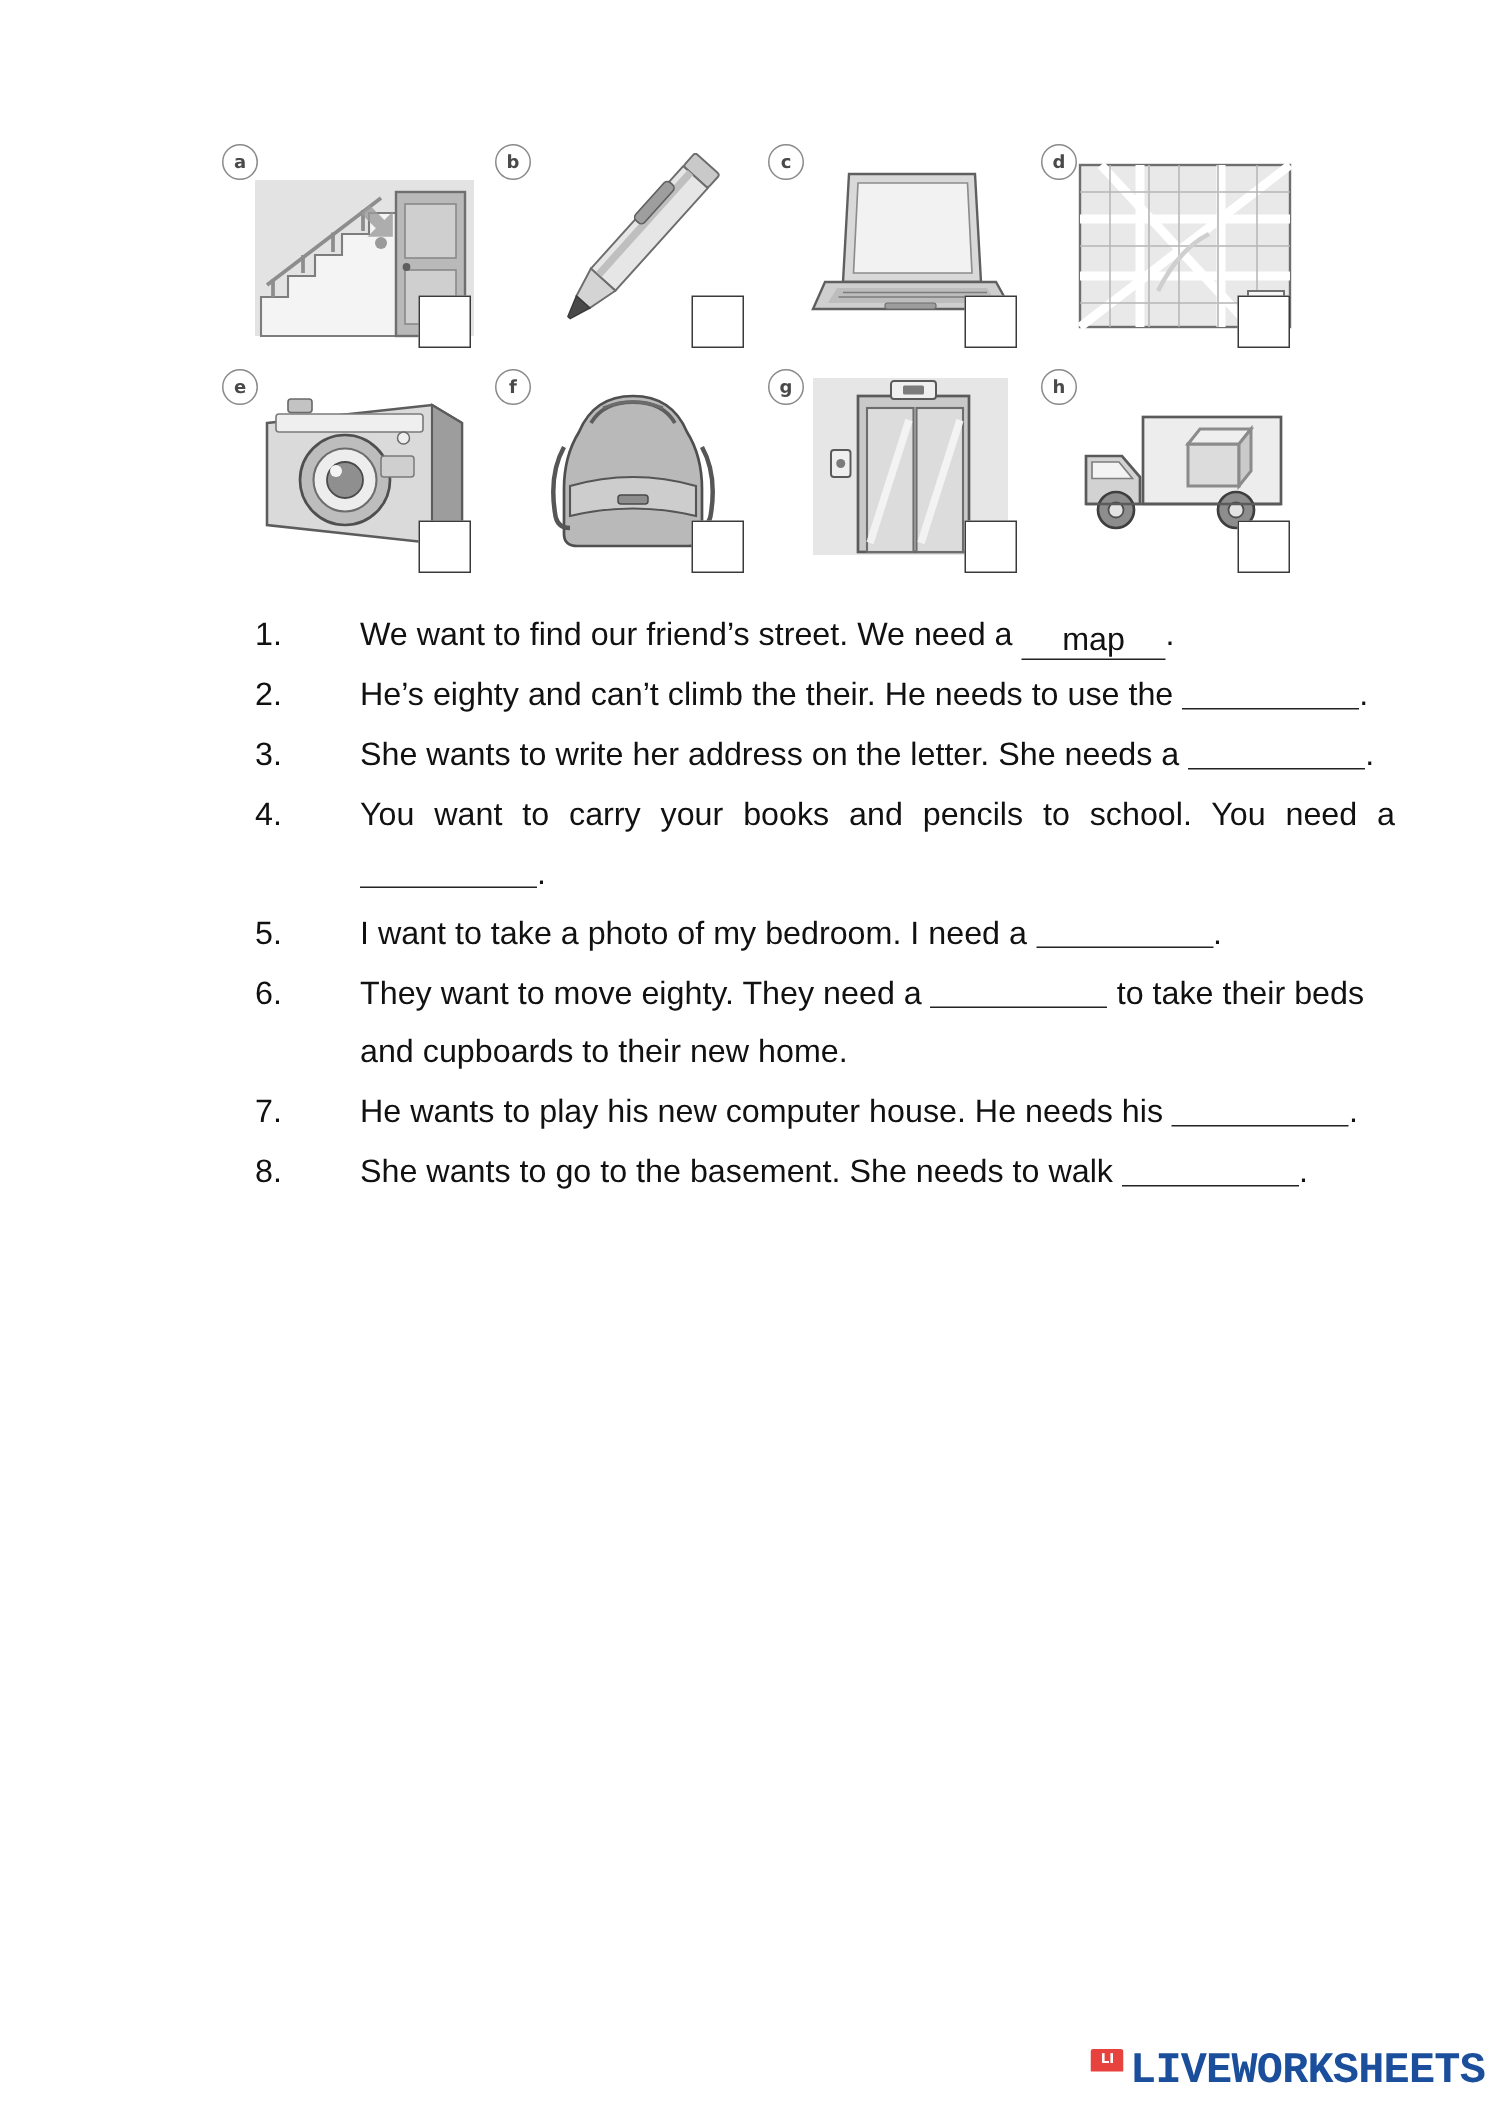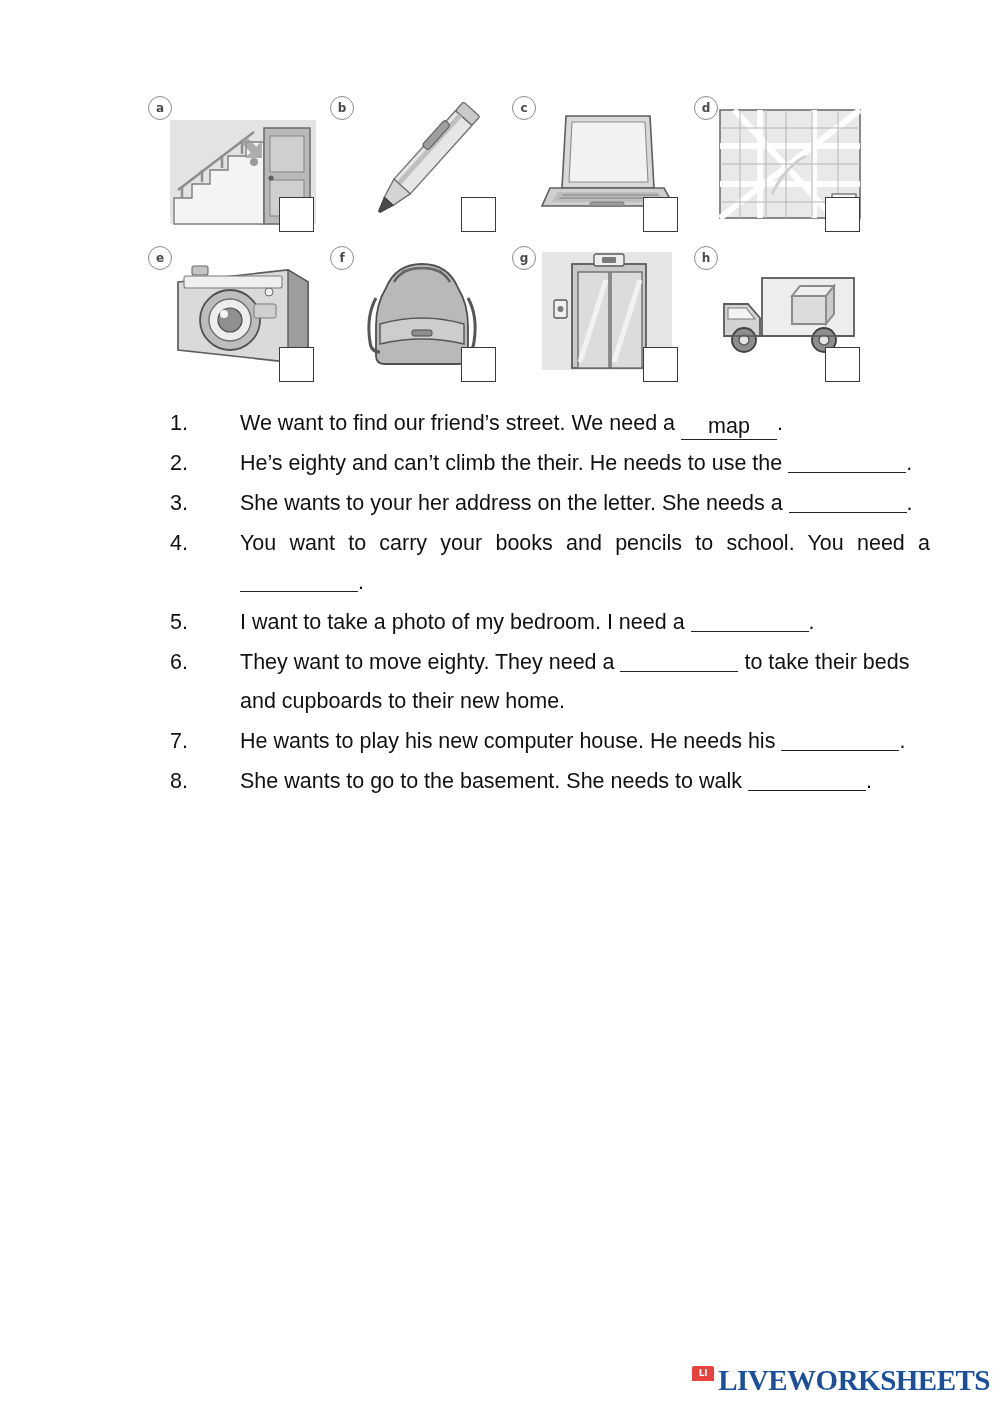--- a/index.html
+++ b/index.html
@@ -139,21 +139,21 @@
     line-height: 1;
     font-family: "DejaVu Sans", sans-serif;
   }
   .lw-li { background: #e8423f; }
   .lw-ve { background: #404040; margin-left: 28px; }
   .lw-text {
     font-size: 29px;
     font-weight: bold;
     letter-spacing: -0.5px;
     color: #1b4f9c;
-    font-family: Liberation Serif, serif;
+    font-family: Liberation Mono, monospace;
   }
 </style>
 </head>
 <body>
 
 <div class="pic-grid">
 
   <div class="pic-row">
 
     <div class="pic-cell">
@@ -357,21 +357,21 @@
     <span class="num">2.</span>
     <span class="body">
       <span>He’s eighty and can’t climb the their. He needs to use the</span>
       <span class="blank"></span><span>.</span>
     </span>
   </div>
 
   <div class="q">
     <span class="num">3.</span>
     <span class="body">
-      <span>She wants to your her address on the letter. She needs a</span>
+      <span>She wants to write her address on the letter. She needs a</span>
       <span class="blank"></span><span>.</span>
     </span>
   </div>
 
   <div class="q">
     <span class="num">4.</span>
     <span class="body">
       <span>You want to carry your books and pencils to school. You need a</span>
       <span class="blank"></span><span>.</span>
     </span>

